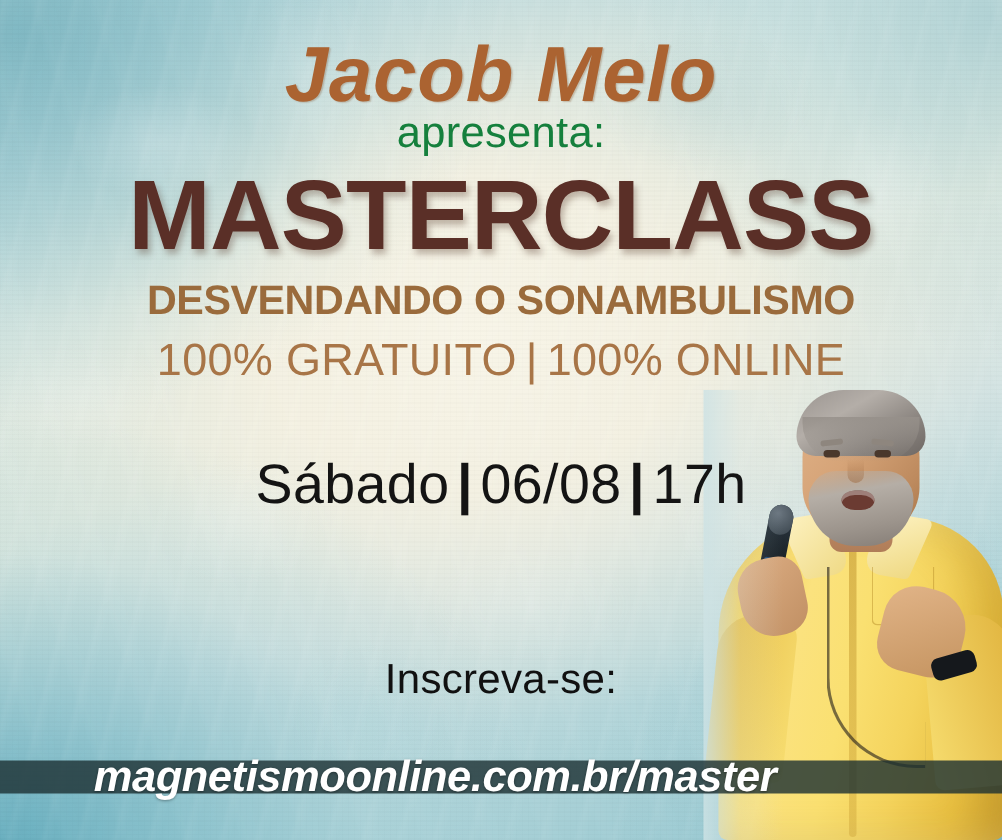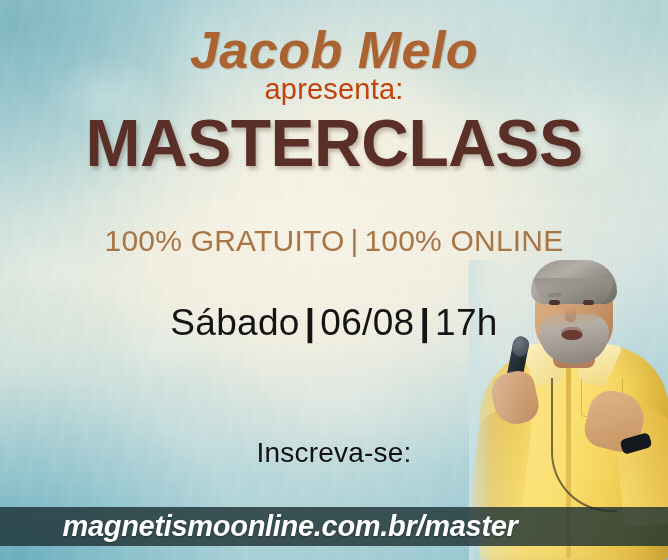--- a/index.html
+++ b/index.html
@@ -309,21 +309,21 @@
     font-style: italic;
     font-weight: 700;
     color: #ab6331;
     letter-spacing: 0.5px;
     text-shadow: 1px 1px 1px rgba(120,70,30,.28);
   }
   .apresenta {
     top: 73px;
     font-size: 29px;
     font-weight: 400;
-    color: #c2410c;
+    color: #15803d;
     letter-spacing: 0.2px;
   }
   .masterclass {
     top: 105px;
     font-size: 66px;
     font-weight: 700;
     color: #5a2f27;
     letter-spacing: -0.5px;
     text-shadow: 2px 3px 4px rgba(90,60,45,.35);
   }
@@ -359,21 +359,21 @@
     letter-spacing: 0.2px;
     padding-right: 150px;
   }
 
   
   .url-bar {
     position: absolute;
     left: 0;
     top: 507px;
     width: 100%;
-    height: 39px;
+    height: 22px;
     background: rgba(28,48,50,0.80);
     display: flex;
     align-items: center;
     justify-content: center;
   }
   .url-text {
     font-size: 29px;
     font-weight: 700;
     font-style: italic;
     color: #ffffff;
@@ -418,20 +418,21 @@
     <div class="sp-mic"></div>
     <div class="sp-hand-l"></div>
     <div class="sp-hand-r"></div>
     <div class="sp-watch"></div>
     <div class="sp-fade"></div>
   </div>
 
   <div class="txt script-name">Jacob Melo</div>
   <div class="txt apresenta">apresenta:</div>
   <div class="txt masterclass">MASTERCLASS</div>
+  <div class="txt headline">DESVENDANDO O SONAMBULISMO</div>
 
   <div class="txt free-online">
     <span>100% GRATUITO</span><span class="sep">|</span><span>100% ONLINE</span>
   </div>
 
   <div class="txt when">
     <span>Sábado</span><span class="bar">|</span><span>06/08</span><span class="bar">|</span><span>17h</span>
   </div>
 
   <div class="txt signup">Inscreva-se:</div>

